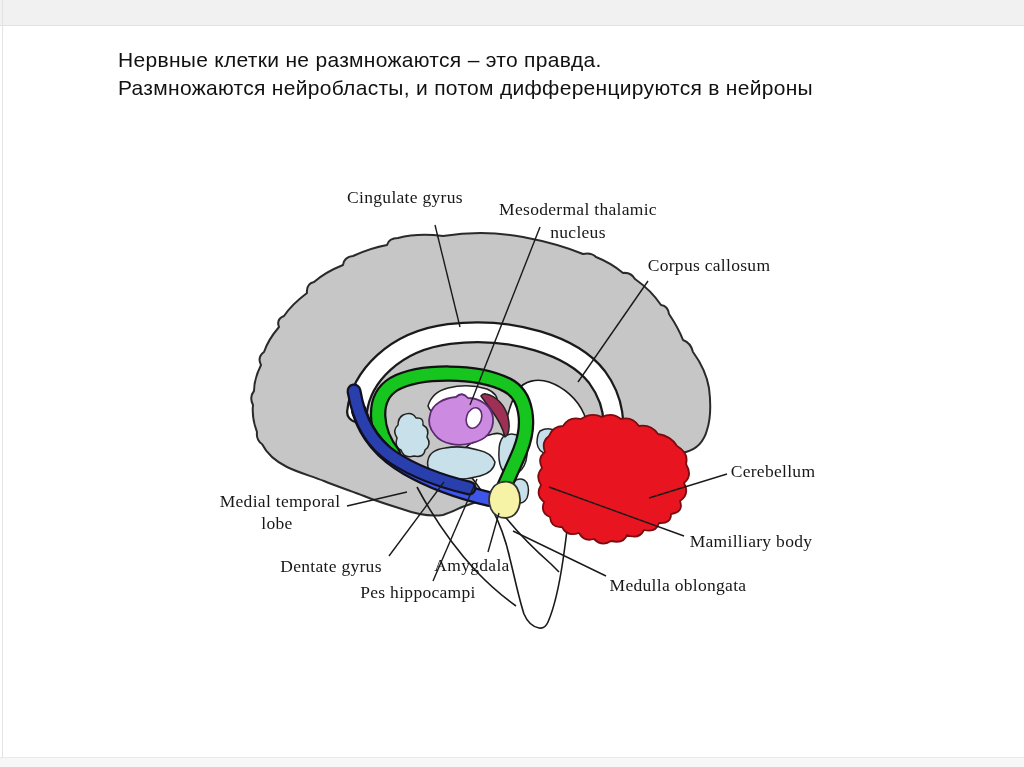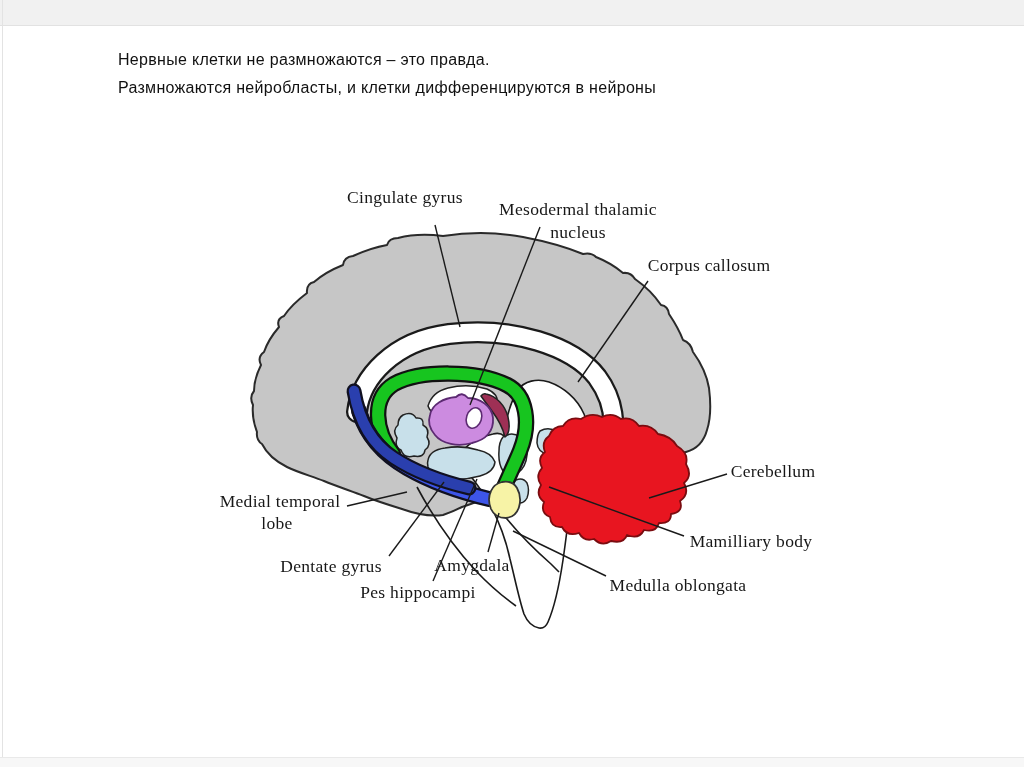--- a/index.html
+++ b/index.html
@@ -14,42 +14,42 @@
     position: absolute; left: 0; top: 757px; width: 1024px; height: 10px;
     background: #f7f7f7; border-top: 1px solid #e9e9e9;
   }
   .left-edge {
     position: absolute; left: 2px; top: 0; width: 1px; height: 767px;
     background: #e3e3e3;
   }
 
   .caption {
     position: absolute; left: 118px; top: 46px;
-    font-size: 16px; line-height: 28px; letter-spacing: 0.3px;
+    font-size: 21px; line-height: 28px; letter-spacing: 0.3px;
     color: #111111; white-space: nowrap;
   }
 
   .diagram-wrap { position: absolute; left: 150px; top: 170px; width: 700px; height: 480px; }
 
   svg text.lbl {
     font-family: "Liberation Serif", serif;
     font-size: 17.5px; letter-spacing: 0.3px;
     fill: #171717;
   }
 </style>
 </head>
 <body>
 
 <div class="top-strip"></div>
 <div class="left-edge"></div>
 <div class="bottom-strip"></div>
 
 <div class="caption">
   <div>Нервные клетки не размножаются – это правда.</div>
-  <div>Размножаются нейробласты, и клетки дифференцируются в нейроны</div>
+  <div>Размножаются нейробласты, и потом дифференцируются в нейроны</div>
 </div>
 
 <div class="diagram-wrap">
 <svg width="700" height="480" viewBox="150 185 700 480" xmlns="http://www.w3.org/2000/svg">
 
   <g>
     <path stroke="#2a2a2a" stroke-width="2" stroke-linejoin="round" d="M 443,251 C 468,247 497,247 523,252 C 544,256 566,262 583,269 Q 591,267 596,272
          C 606,276 616,282 623,288 Q 631,287 635,294 C 645,301 655,311 661,320 Q 668,321 669,329
          C 675,338 680,347 683,355 Q 691,358 693,367 C 701,378 707,391 709,403
          C 711,419 711,433 707,445 C 704,456 697,464 686,467 C 674,471 655,472 640,471

